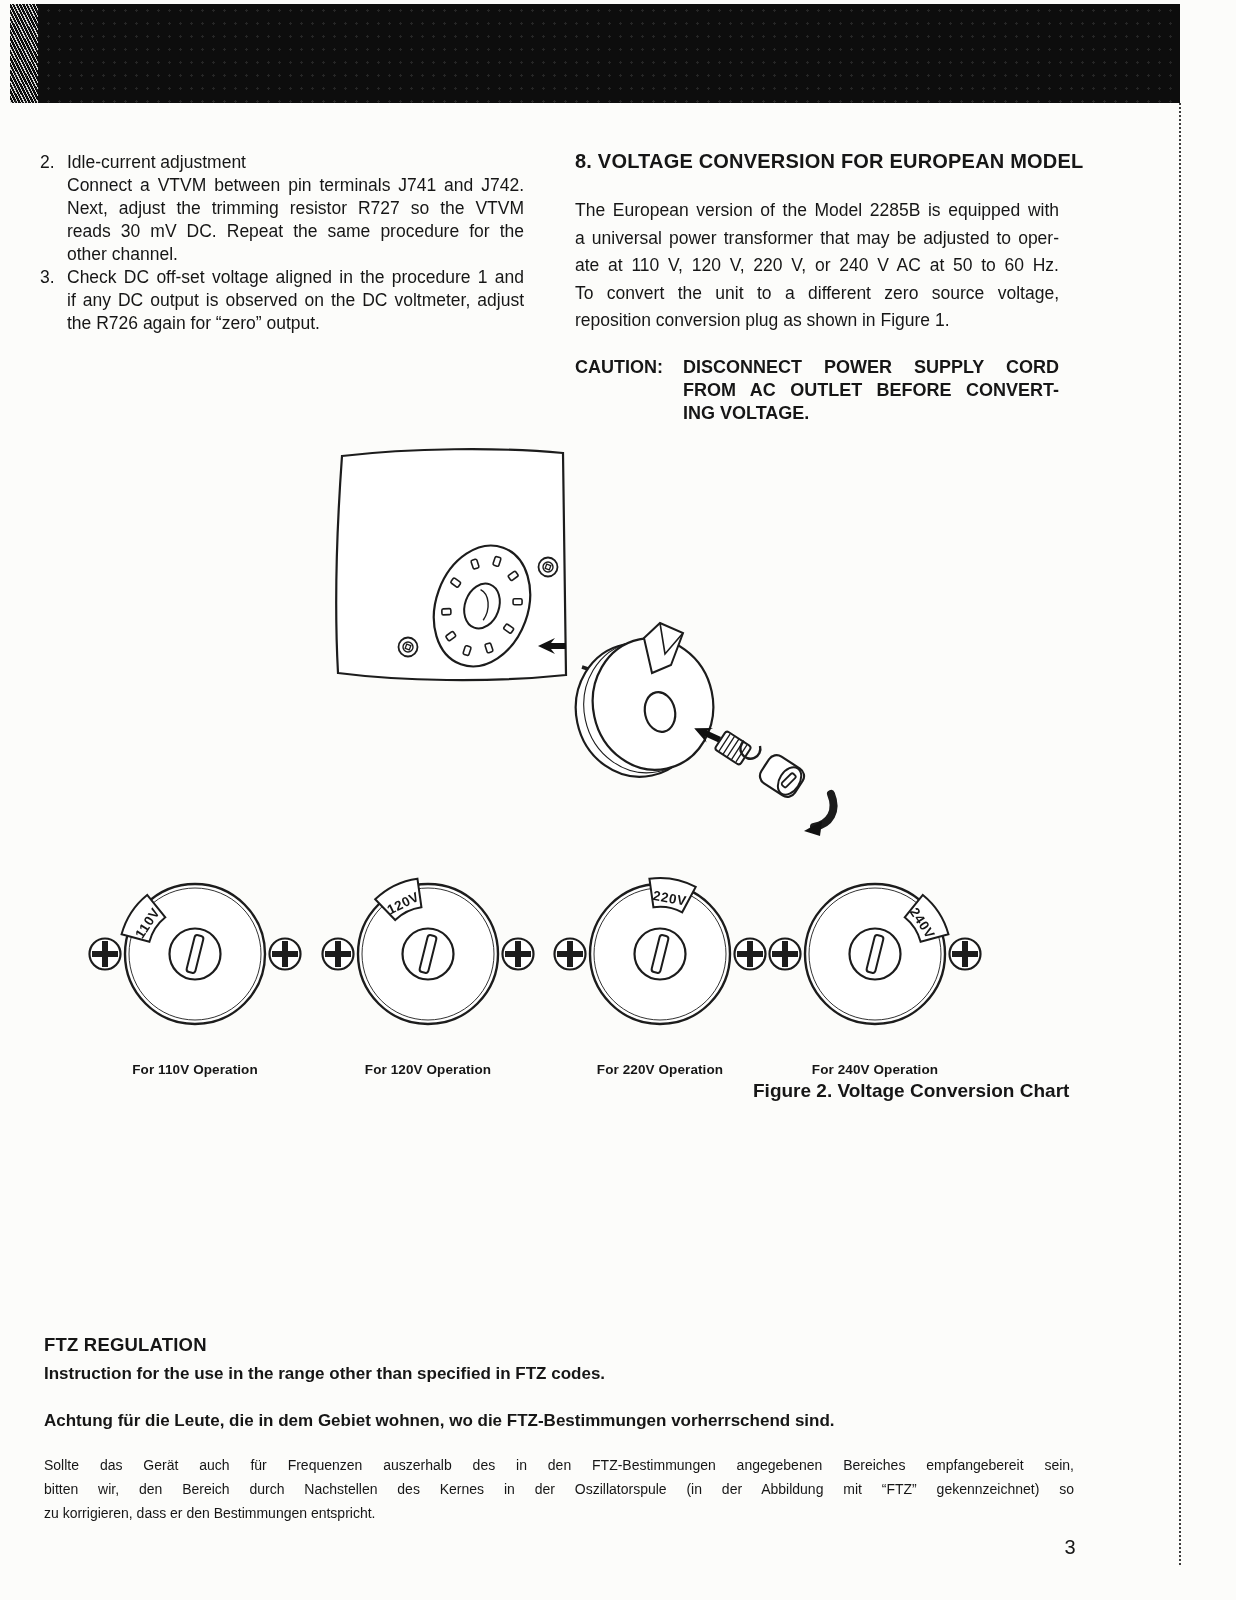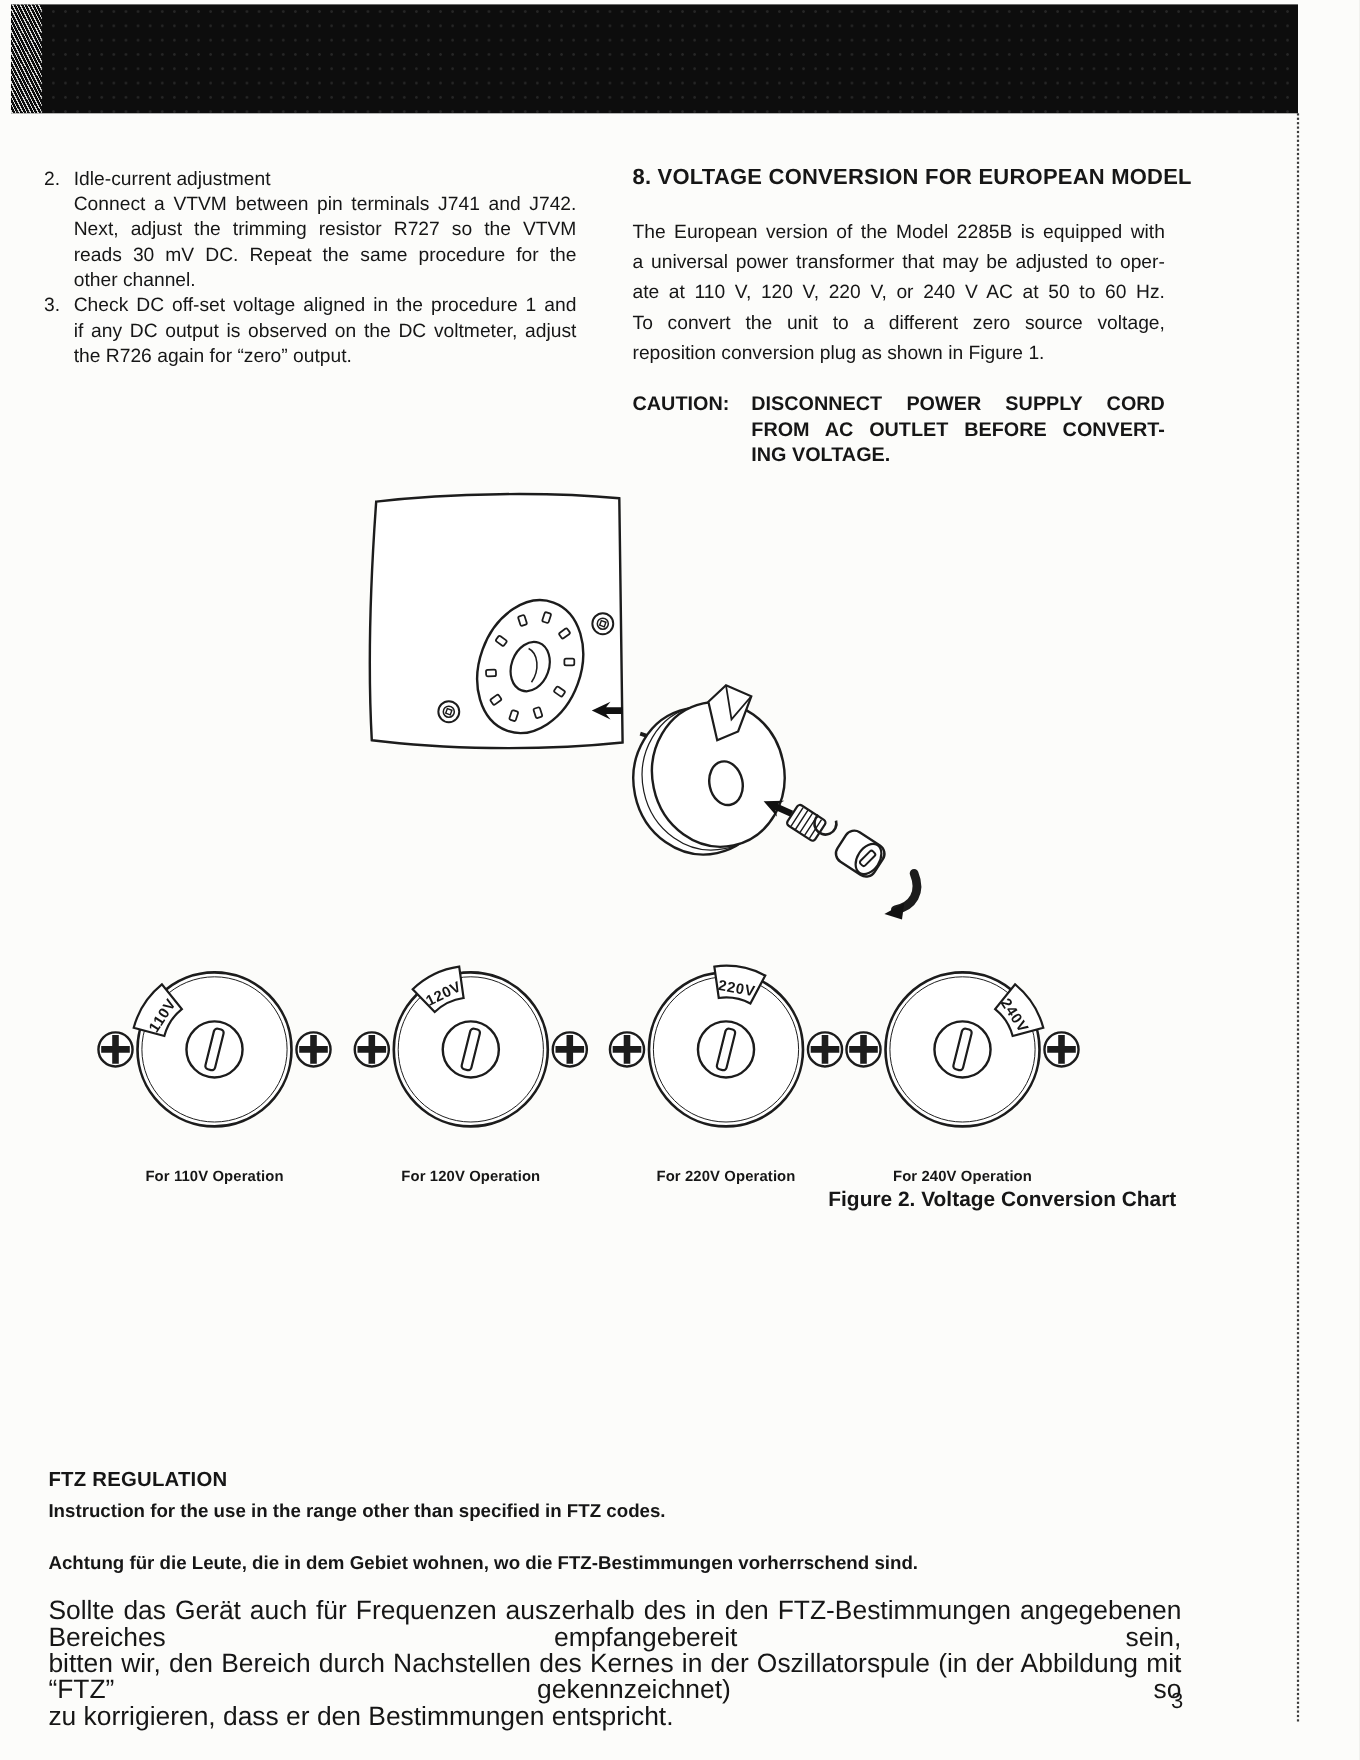--- a/index.html
+++ b/index.html
@@ -44,21 +44,21 @@
   .dial-caption{font-size:13.5px;font-weight:bold;margin-top:16px;letter-spacing:.1px;}
   .tab-label{font:bold 13.5px "Liberation Sans",sans-serif;letter-spacing:.6px;fill:#161616;}
 
   #fig-caption{left:753px;top:1080px;font-size:19px;font-weight:bold;}
 
   
   #ftz{left:44px;top:1334px;width:1030px;}
   #ftz .h1{font-size:18.5px;font-weight:bold;letter-spacing:.2px;}
   #ftz .h2{font-size:17px;font-weight:bold;margin-top:8px;}
   #ftz .achtung{font-size:17px;font-weight:bold;margin-top:27px;}
-  #ftz .gbody{margin-top:22px;font-size:24px;line-height:24px;}
+  #ftz .gbody{margin-top:22px;font-size:14px;line-height:24px;}
 
   #pagenum{left:1050px;top:1536px;width:40px;text-align:center;font-size:20px;}
 </style>
 </head>
 <body>
 
 <div id="page">
 
   <div id="banner">
       <div class="grain"></div>

